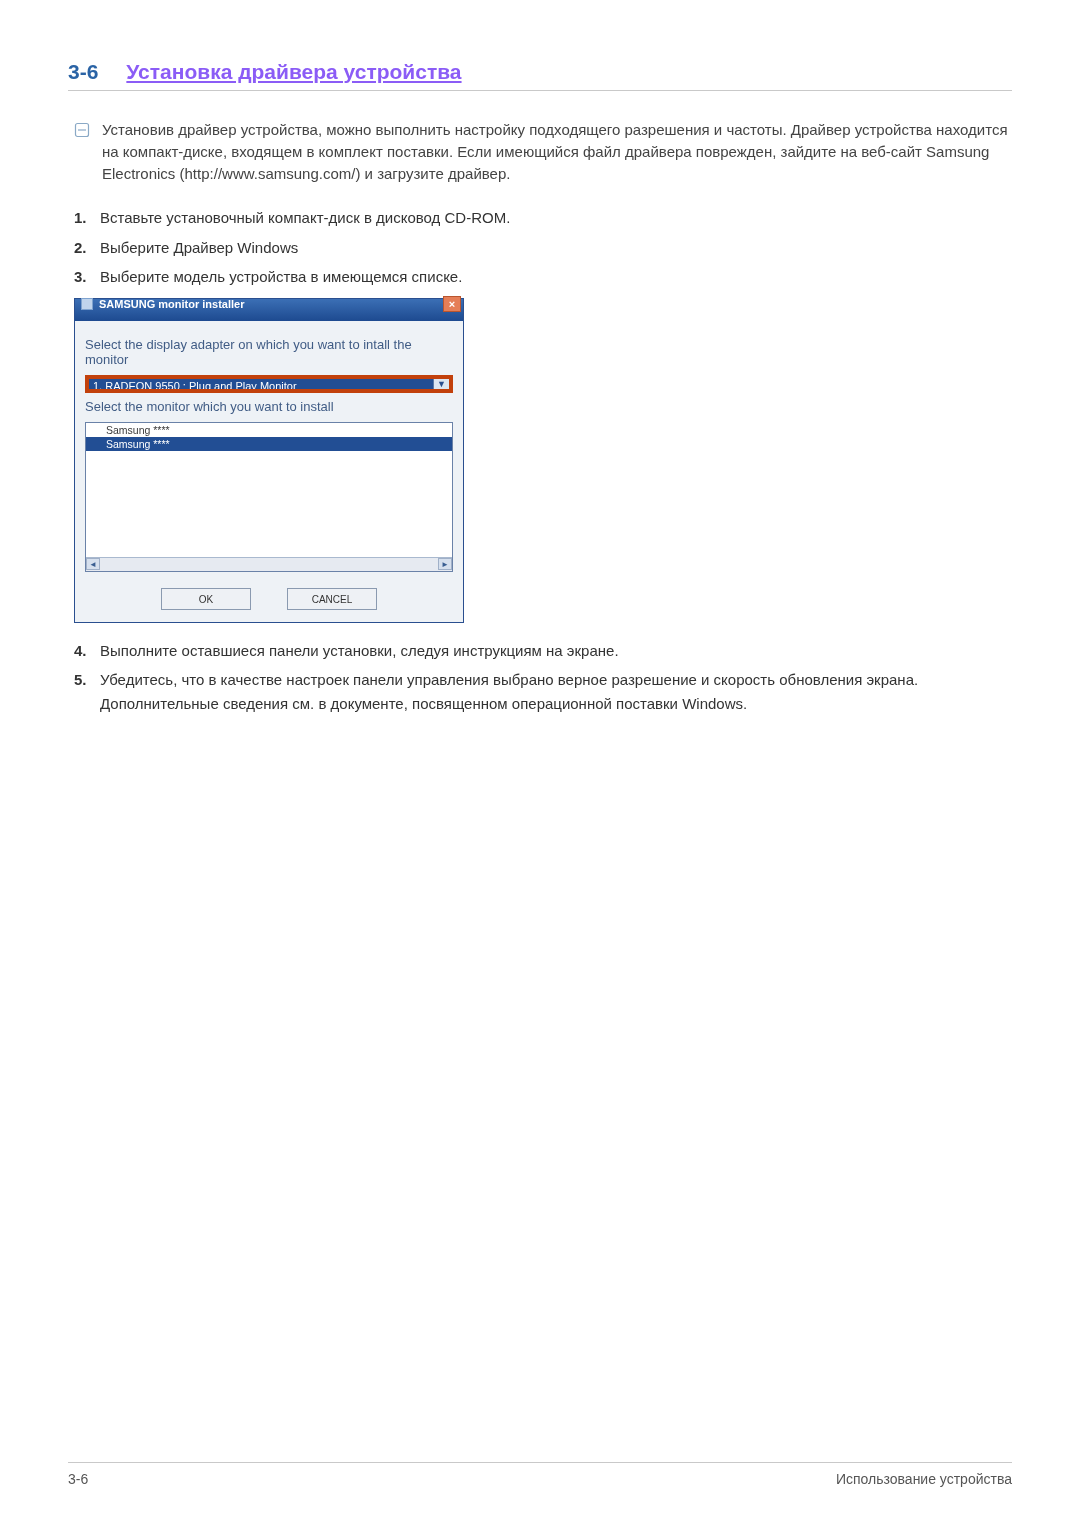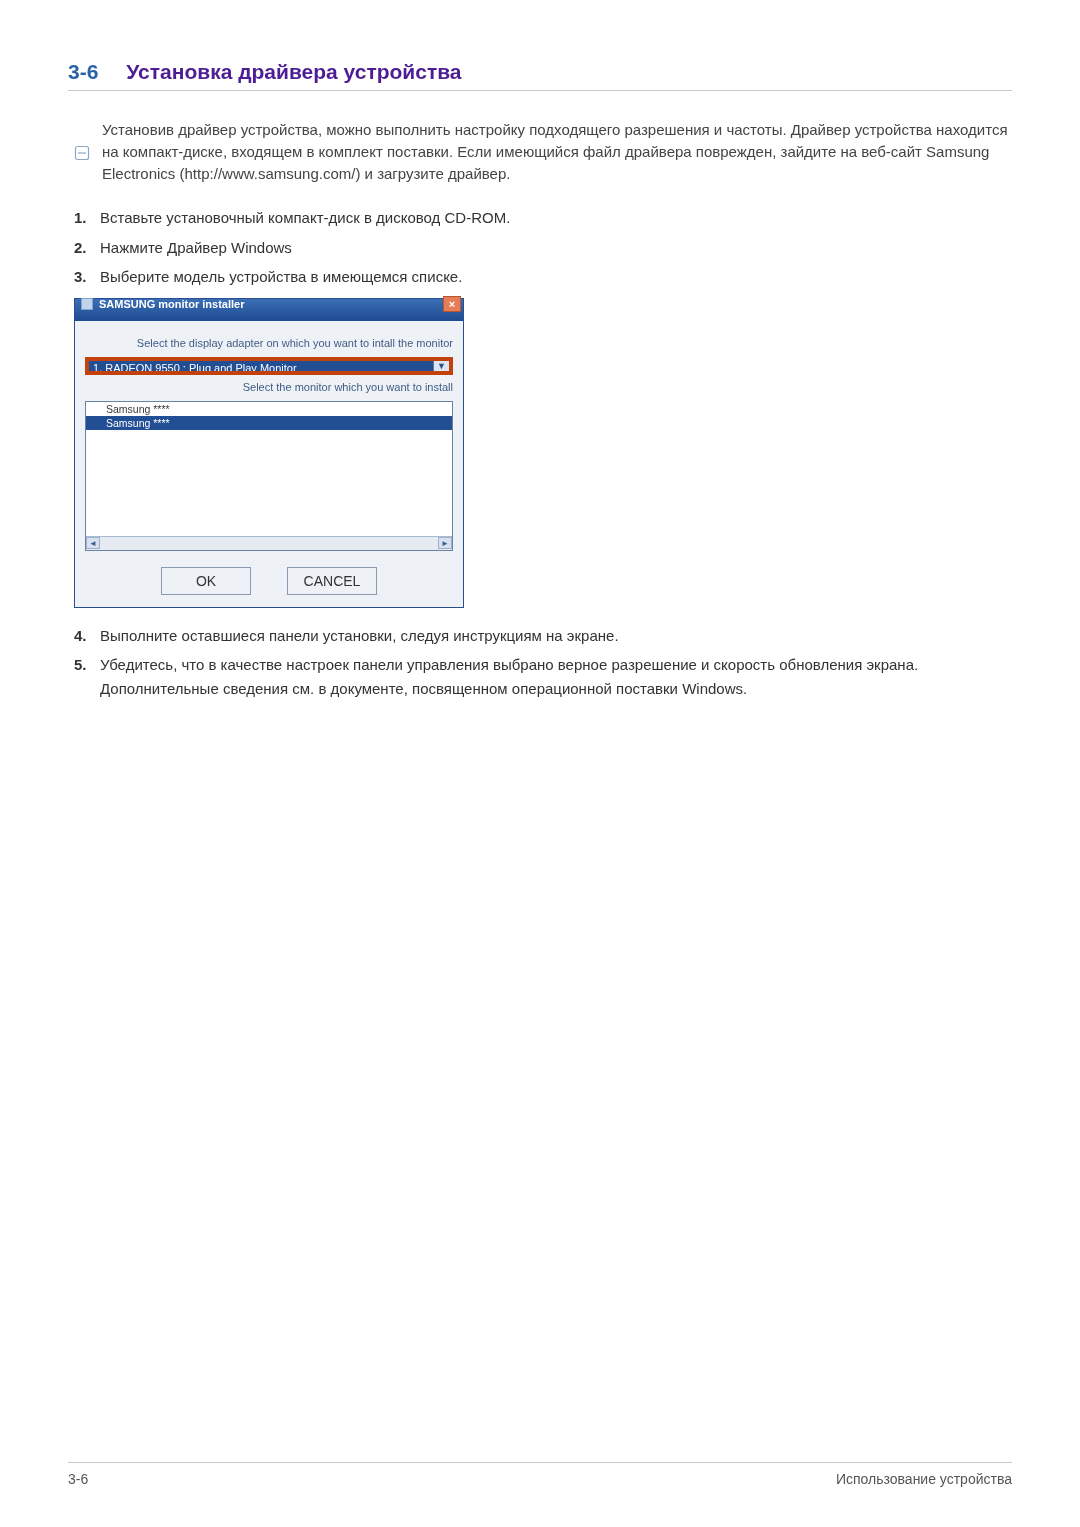--- a/index.html
+++ b/index.html
@@ -21,27 +21,28 @@
     border-bottom: 1px solid #c9c9c9;
     padding-bottom: 6px;
     margin-bottom: 28px;
   }
   .section-num {
     color: #2a63a5;
     font-weight: bold;
     font-size: 21px;
   }
   .section-title {
-    color: #4c1d95;
+    color: #8b5cf6;
     font-weight: bold;
     font-size: 21px;
+    text-decoration: underline;
   }
   .note-block {
     display: flex;
-    align-items: center;
+    align-items: flex-start;
     gap: 12px;
     margin: 0 0 22px 6px;
     font-size: 15px;
     line-height: 1.45;
     color: #444;
   }
   .note-icon {
     width: 16px; height: 16px;
     flex: 0 0 16px;
     margin-top: 3px;
@@ -90,23 +91,23 @@
   .close-btn {
     width: 18px; height: 16px;
     background: #e57e57;
     border: 1px solid #b9552e;
     display: flex; align-items: center; justify-content: center;
     color: #fff; font-size: 11px; font-weight: bold;
     cursor: pointer;
   }
   .inst-body { padding: 10px 10px 12px; }
   .inst-label {
-    text-align: right;
+    text-align: left;
     color: #405c85;
-    font-size: 11px;
+    font-size: 13px;
     margin: 6px 0 8px;
   }
   .combo {
     height: 18px;
     display: flex;
     border: 4px solid #c2410c;
   }
   .combo-sel {
     flex: 1;
     background: #224e94;
@@ -148,24 +149,24 @@
     border: 1px solid #a0b0c8;
     background: #d6e0ee;
     font-size: 8px; color: #3a5e92;
     display: flex; align-items: center; justify-content: center;
     cursor: pointer;
   }
   .btn-row {
     display: flex; gap: 36px; justify-content: center; margin-top: 16px;
   }
   .win-btn {
-    width: 90px; height: 28px;
+    width: 90px; height: 22px;
     border: 1px solid #8a9ab0;
     background: #eef1f5;
-    font-size: 14px;
+    font-size: 10px;
     color: #333;
     cursor: pointer;
   }
 
   .footer {
     position: absolute;
     left: 68px; right: 68px; bottom: 40px;
     border-top: 1px solid #c9c9c9;
     padding-top: 8px;
     display: flex; justify-content: space-between;
@@ -192,21 +193,21 @@
     <div class="note-text">Установив драйвер устройства, можно выполнить настройку подходящего разрешения и частоты. Драйвер устройства находится на компакт-диске, входящем в комплект поставки. Если имеющийся файл драйвера поврежден, зайдите на веб-сайт Samsung Electronics (http://www.samsung.com/) и загрузите драйвер.</div>
   </div>
 
   <ol class="steps">
     <li>
       <span class="num">1.</span>
       <span class="txt">Вставьте установочный компакт-диск в дисковод CD-ROM.</span>
     </li>
     <li>
       <span class="num">2.</span>
-      <span class="txt">Нажмите Драйвер Windows</span>
+      <span class="txt">Выберите Драйвер Windows</span>
     </li>
     <li>
       <span class="num">3.</span>
       <span class="txt">Выберите модель устройства в имеющемся списке.</span>
     </li>
   </ol>
 
   <div class="installer">
     <div class="titlebar">
       <div class="titlebar-left">

